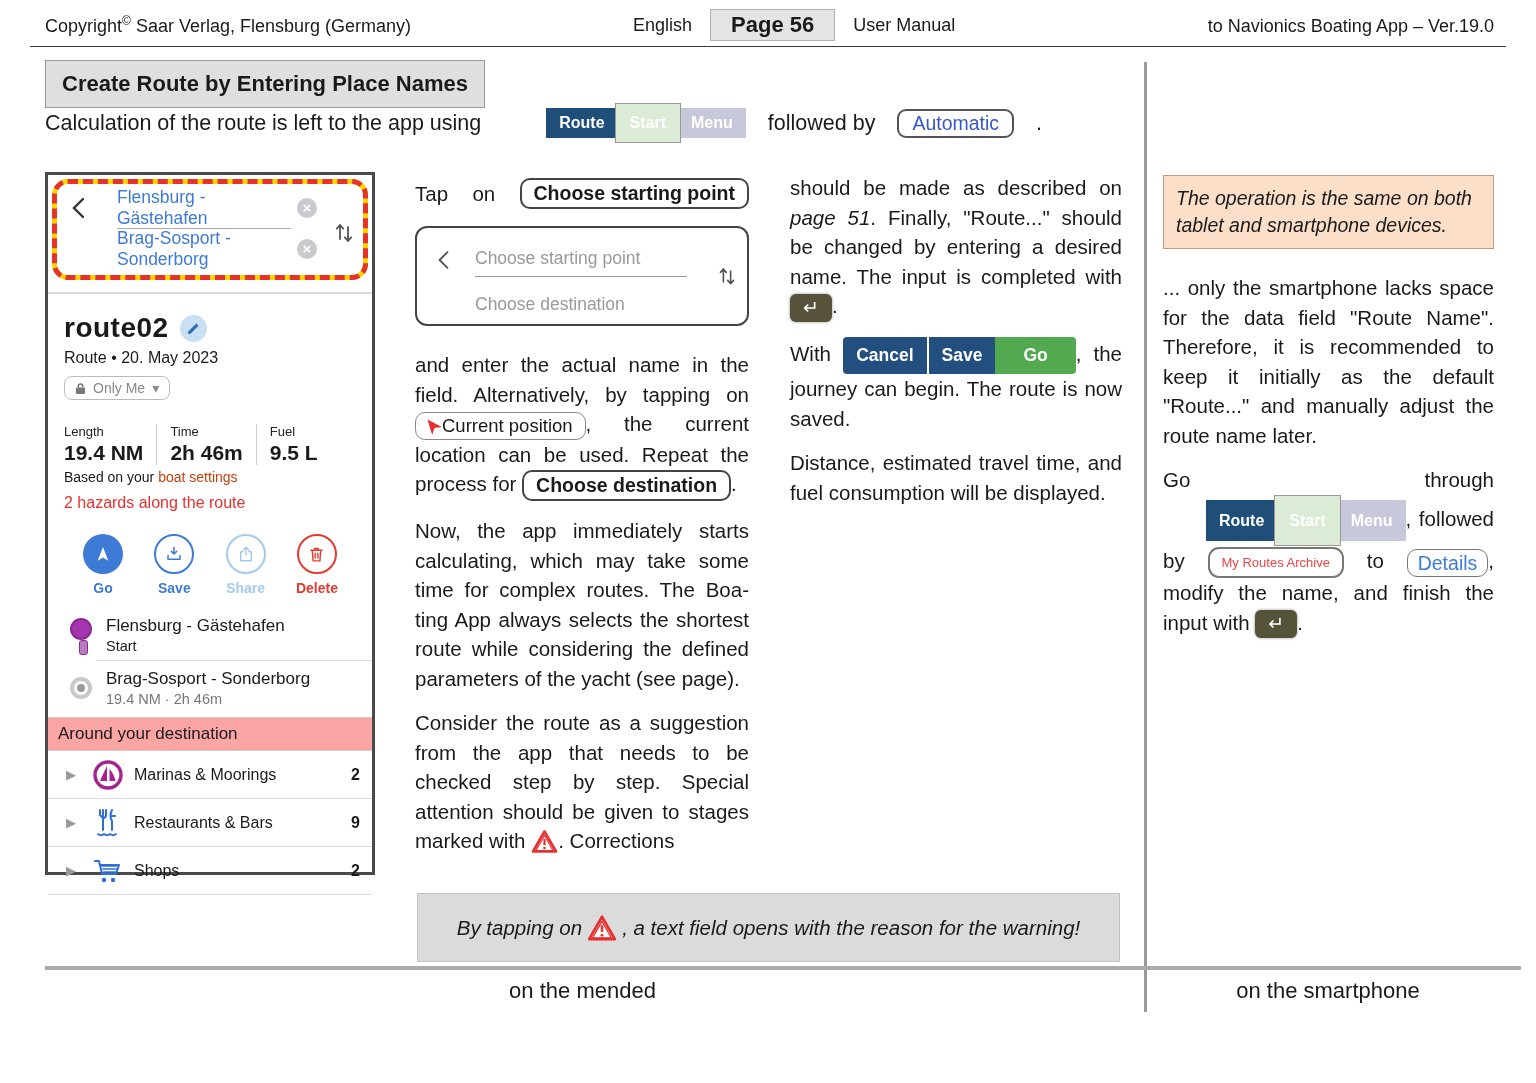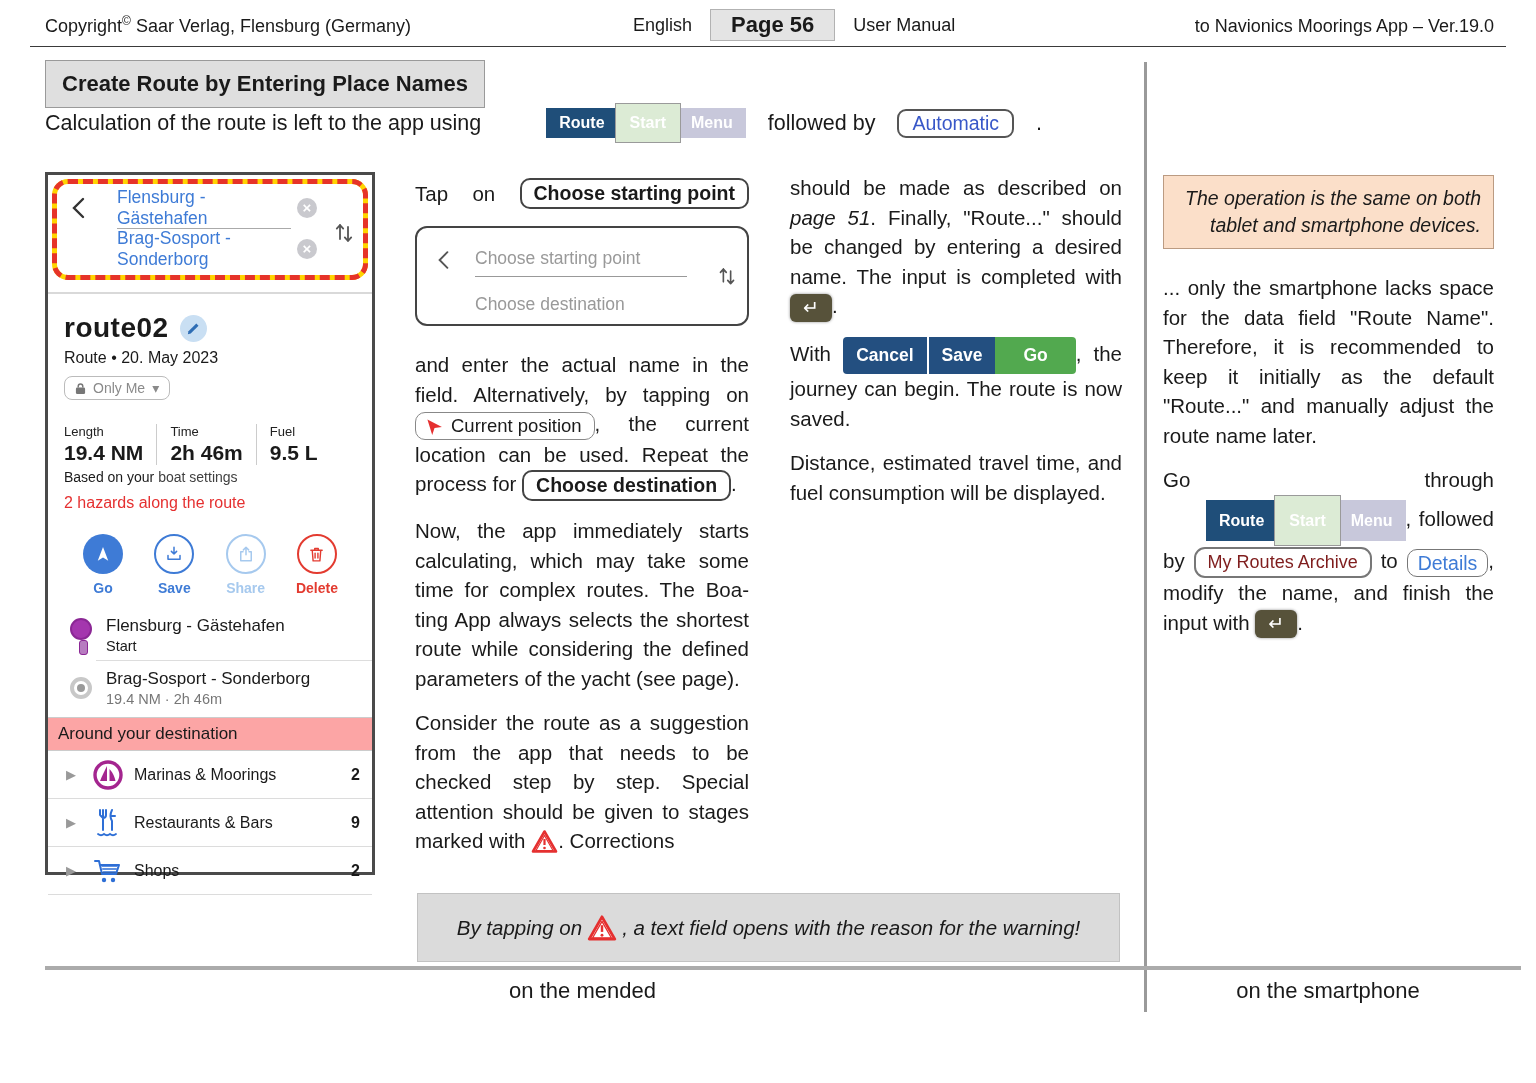--- a/index.html
+++ b/index.html
@@ -60,21 +60,21 @@
   .route-sub { font-size:16px; margin-top:5px; }
   .privacy-pill { display:inline-flex; align-items:center; gap:7px; border:1.5px solid #bbb; border-radius:8px;
                   padding:3px 10px; margin-top:9px; color:#8a8a8a; font-size:14px; }
 
   .stats { display:flex; padding-left:16px; margin-top:24px; }
   .stat { padding-right:13px; }
   .stat + .stat { border-left:1px solid #ccc; padding-left:13px; }
   .stat-label { font-size:13px; color:#222; }
   .stat-value { font-size:21px; font-weight:bold; margin-top:2px; }
   .based-line { padding-left:16px; font-size:14px; margin-top:4px; }
-  .link-blue { color:#404040;text-align:right; }
+  .link-blue { color:#c2410c;text-align:right; }
   .hazards { padding-left:16px; font-size:16px; color:#E53030; margin-top:9px; }
 
   .actions { display:flex; justify-content:space-between; padding:0 26px; margin-top:22px; }
   .action { display:flex; flex-direction:column; align-items:center; gap:6px; width:58px; }
   .action-circle { width:40px; height:40px; border-radius:50%; display:flex; align-items:center; justify-content:center; }
   .circle-go { background:#3E7BD6; }
   .circle-save { border:2px solid #3E7BD6; }
   .circle-share { border:2px solid #A6C9EE; }
   .circle-delete { border:2px solid #E33B30; }
   .action-label { font-size:14px; font-weight:bold; }
@@ -114,58 +114,58 @@
                  font-weight:bold; font-size:19.5px; white-space:nowrap; vertical-align:middle; line-height:27px; }
   .mock-box { border:2px solid #444; border-radius:12px; margin-top:17px; height:100px; position:relative;
               color:#999; font-size:17.5px; }
   .mock-back { position:absolute; left:20px; top:22px; }
   .mock-line1 { position:absolute; left:58px; top:16px; }
   .mock-rule { position:absolute; left:58px; top:48px; width:212px; height:1px; background:#999; }
   .mock-line2 { position:absolute; left:58px; top:62px; }
   .mock-sort { position:absolute; right:10px; top:36px; }
   .mt1 { margin-top:24px; } .mt2 { margin-top:15px; }
 
-  .btn-current { display:inline-flex; align-items:center; gap:9px; border:1.5px solid #888; border-radius:10px;
+  .btn-current { display:inline-flex; align-items:center; gap:0; border:1.5px solid #888; border-radius:10px;
                  padding:0 12px 0 7px; font-size:18.5px; vertical-align:middle; line-height:26px; white-space:nowrap; }
   .warn-inline { vertical-align:-6px; }
 
   .key-return { display:inline-flex; align-items:center; justify-content:center; width:42px; height:28px;
                 background:#57523A; border-radius:6px; color:#fff; font-size:19px; vertical-align:middle;
                 box-shadow:0 0 3px rgba(0,0,0,.45); }
   .btn-group { display:inline-flex; vertical-align:middle; }
   .btn-cancel, .btn-save { background:#234F80; color:#fff; font-weight:bold; font-size:17.5px; padding:4px 13px; white-space:nowrap; }
   .btn-cancel { border-radius:4px 0 0 4px; border-right:2px solid #fff; }
   .btn-go { background:#52A94F; color:#fff; font-weight:bold; font-size:17.5px; padding:4px 28px; border-radius:0 4px 4px 0; }
   .italic { font-style:italic; }
 
-  .note-box { background:#FBDFC9; border:1px solid #BB9B82; padding:9px 12px; text-align:right;
+  .note-box { background:#FBDFC9; border:1px solid #BB9B82; padding:9px 12px; text-align:left;
               font-style:italic; font-size:19.5px; line-height:27px; }
-  .btn-archive { display:inline-block; border:2px solid #777; border-radius:11px; padding:0 12px; color:#7f1d1d;
-                 font-size:18px; vertical-align:middle; line-height:27px; white-space:nowrap; }
+  .btn-archive { display:inline-block; border:2px solid #777; border-radius:11px; padding:0 12px; color:#ef4444;
+                 font-size:13px; vertical-align:middle; line-height:27px; white-space:nowrap; }
   .btn-details { display:inline-block; border:1.5px solid #777; border-radius:10px; padding:0 10px; color:#3E7BD6;
                  font-size:19.5px; vertical-align:middle; line-height:26px; }
 
   .warn-box { position:absolute; left:417px; top:893px; width:703px; height:69px; background:#DBDBDB;
               border:1px solid #C2C2C2; display:flex; align-items:center; justify-content:center;
               font-style:italic; font-size:20.5px; gap:5px; }
 
   svg { display:block; }
 </style>
 </head>
 <body>
 
 <div class="page">
 
   <div class="hdr-copy"><span>Copyright</span><sup>©</sup><span> Saar Verlag, Flensburg (Germany)</span></div>
   <div class="hdr-center">
     <span class="hdr-lang">English</span>
     <span class="page-badge">Page 56</span>
     <span class="hdr-manual">User Manual</span>
   </div>
-  <div class="hdr-right">to Navionics Moorings App – Ver.19.0</div>
+  <div class="hdr-right">to Navionics Boating App – Ver.19.0</div>
   <div class="hdr-rule"></div>
 
   <div class="title-box">Create Route by Entering Place Names</div>
   <div class="intro">
     <span>Calculation of the route is left to the app using</span>
     <span class="seg">
       <span class="seg-route">Route</span>
       <span class="seg-start">Start</span>
       <span class="seg-menu">Menu</span>
     </span>

